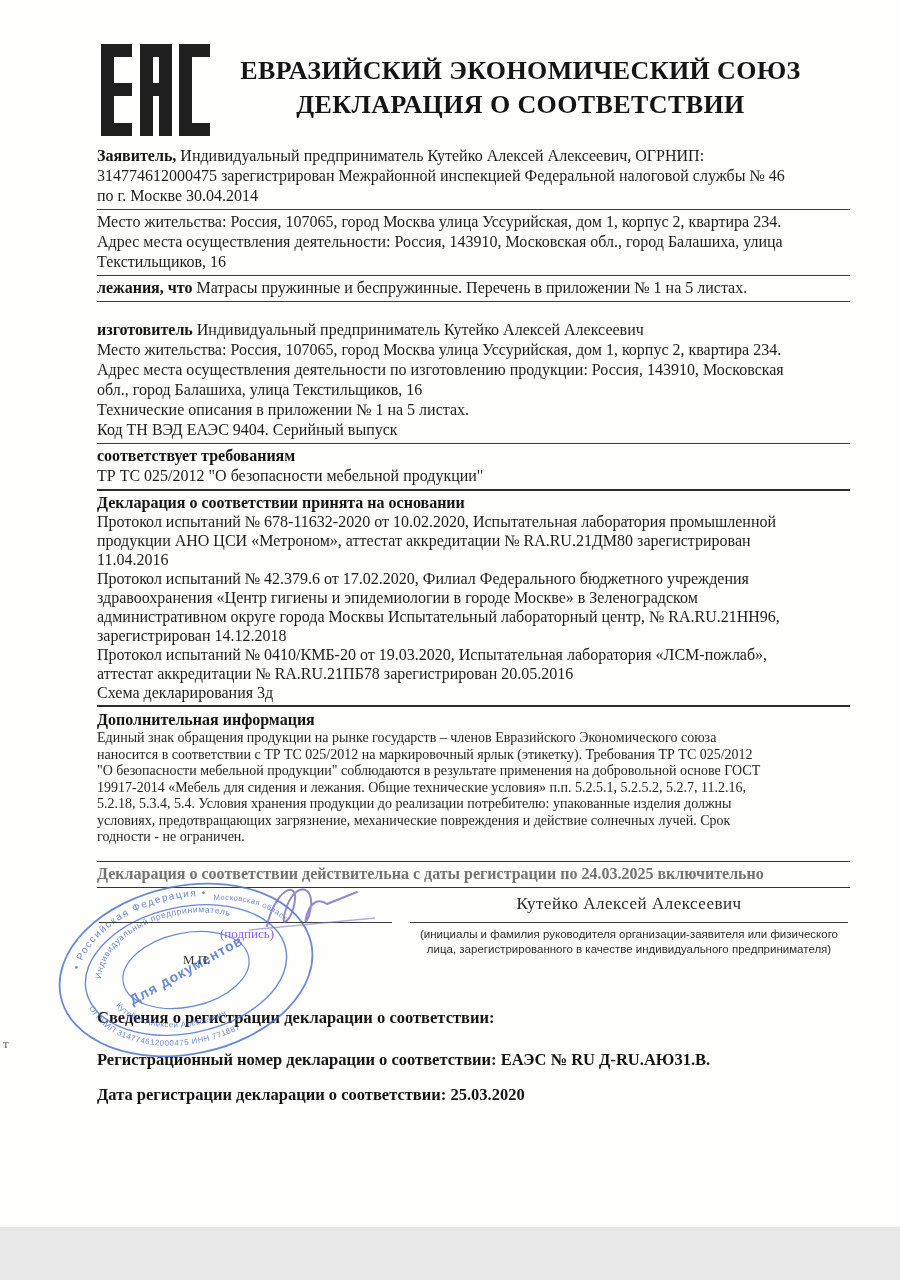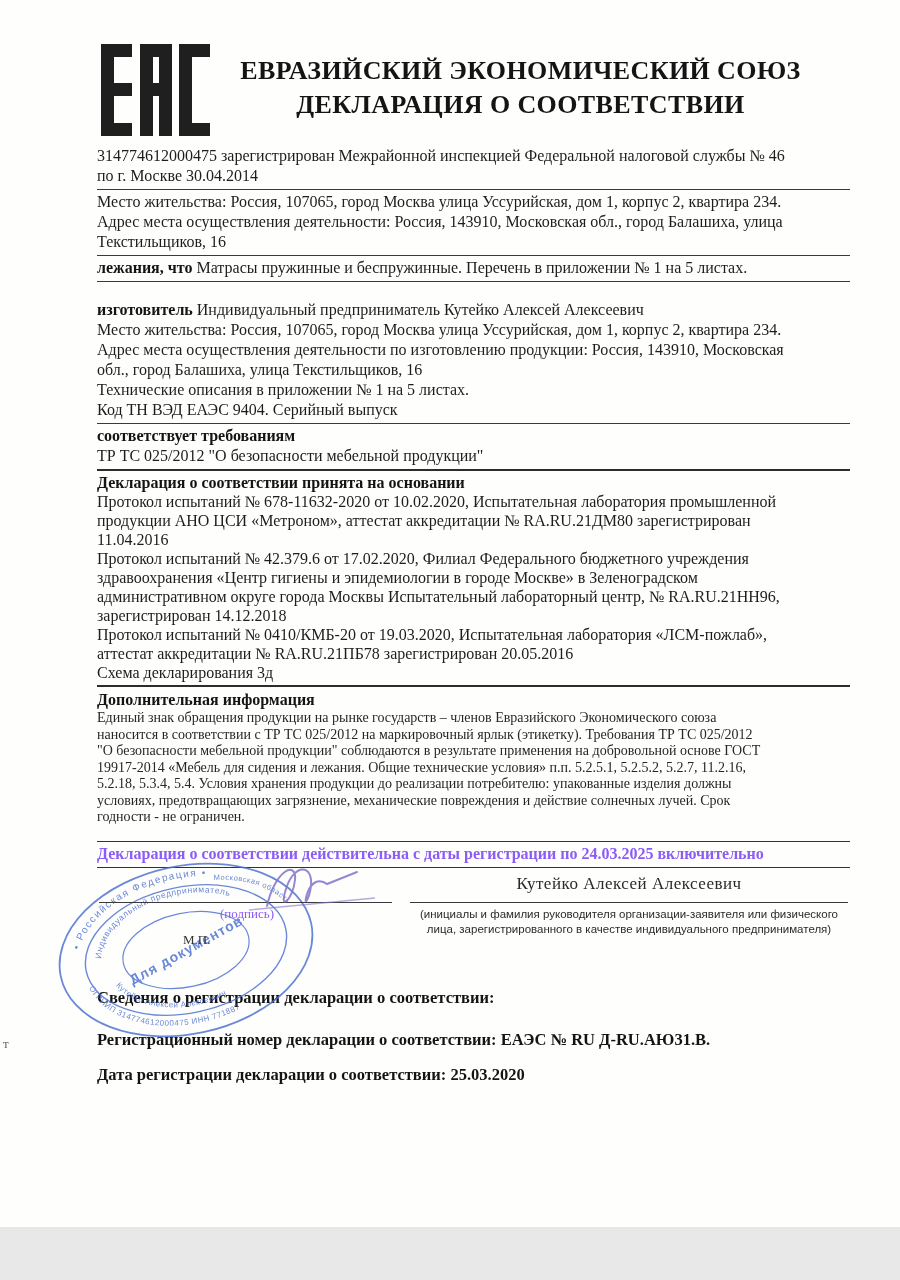--- a/index.html
+++ b/index.html
@@ -21,21 +21,21 @@
   .sec.rt { border-top:1.6px solid #3a3a3a; }
   .sec.rt2 { border-top:2.2px solid #2c2c2c; }
   .ln { white-space:nowrap; overflow:hidden; }
   b { color:#141414; }
   .basis { line-height:19px; }
   .addl { font-size:14px; line-height:16.5px; color:#262626; }
   .addl-h { font-size:16px; line-height:21px; }
 
   .validity { margin-top:12px; font-weight:bold; font-size:16px; line-height:22px;
               border-top:1.8px solid #333; border-bottom:1.8px solid #333;
-              padding:1px 0 2px 0; white-space:nowrap; overflow:hidden; color:#8b5cf6;}
+              padding:1px 0 2px 0; white-space:nowrap; overflow:hidden; color:#737373;}
 
   
   .sigarea { position:relative; height:114px; }
   .line-l { position:absolute; left:2px; top:34px; width:293px; border-top:1.5px solid #3a3a3a; }
   .line-r { position:absolute; left:313px; top:34px; width:438px; border-top:1.5px solid #3a3a3a; }
   .cap-l  { position:absolute; left:60px; top:38px; width:180px; text-align:center; font-size:13px; color:#8b5cf6; }
   .mp     { position:absolute; left:86px; top:64px; font-size:13px; color:#333; }
   .sig-name { position:absolute; left:313px; top:6px; width:438px; text-align:center; font-size:17px; color:#2a2a2a; letter-spacing:.5px;}
   .cap-r  { position:absolute; left:313px; top:39px; width:438px; text-align:center;
             font-family:"Liberation Sans", sans-serif; font-size:11.5px; line-height:15px; color:#2b2b2b; }
@@ -73,20 +73,21 @@
           </g>
         </svg>
       </div>
       <div class="titles">
         <div>ЕВРАЗИЙСКИЙ ЭКОНОМИЧЕСКИЙ СОЮЗ</div>
         <div>ДЕКЛАРАЦИЯ О СООТВЕТСТВИИ</div>
       </div>
     </div>
 
     <div class="sec">
+      <div class="ln"><b>Заявитель,</b><span> Индивидуальный предприниматель Кутейко Алексей Алексеевич,   ОГРНИП:</span></div>
       <div class="ln">314774612000475 зарегистрирован Межрайонной инспекцией Федеральной налоговой службы № 46</div>
       <div class="ln">по г. Москве 30.04.2014</div>
     </div>
 
     <div class="sec rt">
       <div class="ln">Место жительства: Россия, 107065, город Москва улица Уссурийская, дом 1, корпус 2, квартира 234.</div>
       <div class="ln">Адрес места осуществления деятельности: Россия, 143910, Московская обл., город  Балашиха, улица</div>
       <div class="ln">Текстильщиков, 16</div>
     </div>
 

